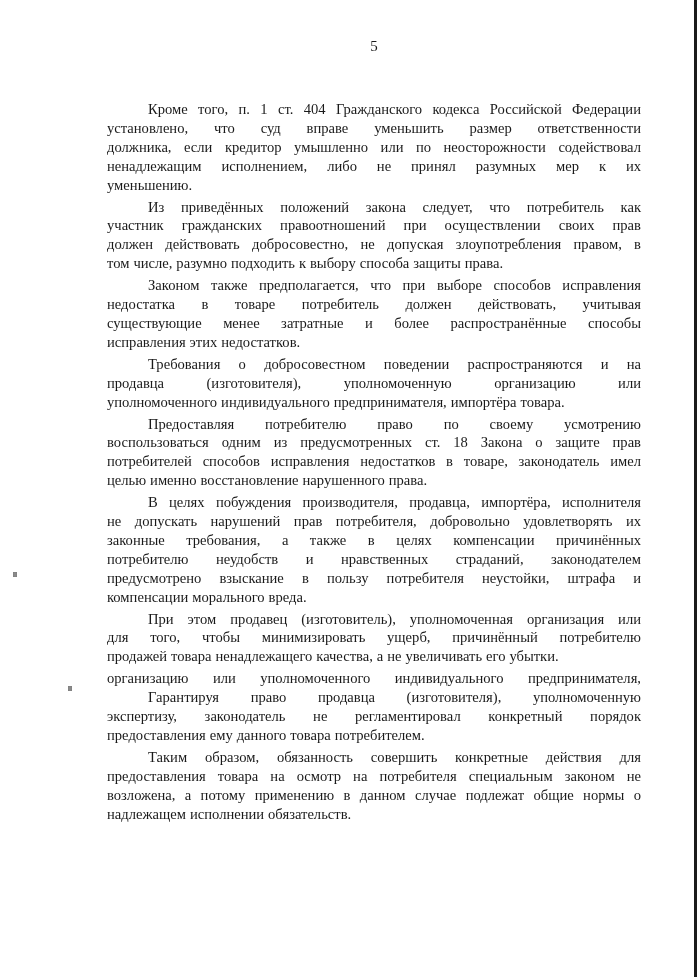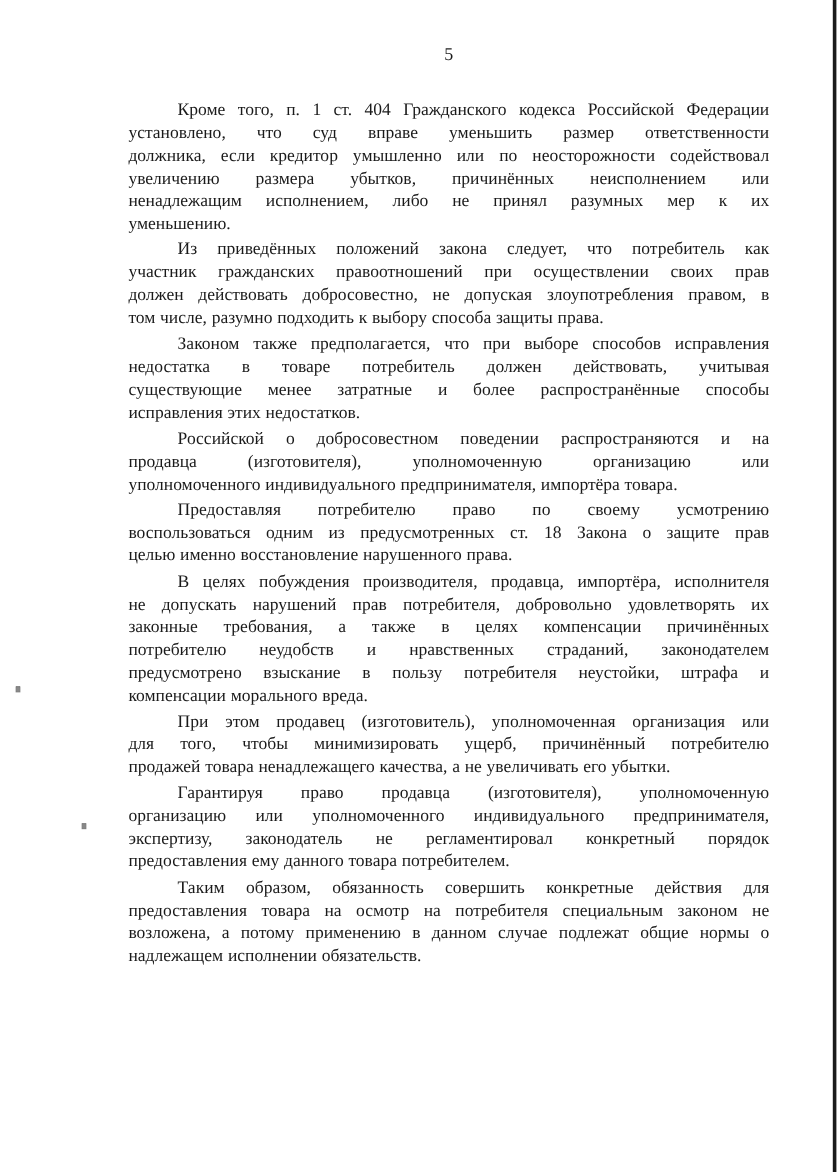--- a/index.html
+++ b/index.html
@@ -20,21 +20,21 @@
     position: absolute;
     top: 37px;
     left: 107px;
     width: 534px;
     text-align: center;
     font-size: 15px;
     line-height: 19px;
   }
   .text-block {
     position: absolute;
-    top: 83px;
+    top: 100px;
     left: 107px;
     width: 534px;
   }
   .paragraph { margin: 3px 0 0 0; }
   .paragraph:first-child { margin-top: 0; }
   .line {
     font-size: 14.6px;
     line-height: 18.9px;
     text-align: justify;
     text-align-last: justify;
@@ -64,62 +64,62 @@
 <body>
 
 <div class="scan-page">
   <div class="page-number">5</div>
 
   <div class="text-block">
       <div class="paragraph">
         <div class="line first">Кроме того, п. 1 ст. 404 Гражданского кодекса Российской Федерации</div>
         <div class="line">установлено, что суд вправе уменьшить размер ответственности</div>
         <div class="line">должника, если кредитор умышленно или по неосторожности содействовал</div>
-        <div class="line">увеличению размера убытков, причинённых неисполнением или</div>
         <div class="line">ненадлежащим исполнением, либо не принял разумных мер к их</div>
         <div class="line last">уменьшению.</div>
       </div>
       <div class="paragraph">
         <div class="line first">Из приведённых положений закона следует, что потребитель как</div>
         <div class="line">участник гражданских правоотношений при осуществлении своих прав</div>
         <div class="line">должен действовать добросовестно, не допуская злоупотребления правом, в</div>
         <div class="line last">том числе, разумно подходить к выбору способа защиты права.</div>
       </div>
       <div class="paragraph">
         <div class="line first">Законом также предполагается, что при выборе способов исправления</div>
         <div class="line">недостатка в товаре потребитель должен действовать, учитывая</div>
         <div class="line">существующие менее затратные и более распространённые способы</div>
         <div class="line last">исправления этих недостатков.</div>
       </div>
       <div class="paragraph">
-        <div class="line first">Российской о добросовестном поведении распространяются и на</div>
+        <div class="line first">Требования о добросовестном поведении распространяются и на</div>
         <div class="line">продавца (изготовителя), уполномоченную организацию или</div>
         <div class="line last">уполномоченного индивидуального предпринимателя, импортёра товара.</div>
       </div>
       <div class="paragraph">
         <div class="line first">Предоставляя потребителю право по своему усмотрению</div>
         <div class="line">воспользоваться одним из предусмотренных ст. 18 Закона о защите прав</div>
+        <div class="line">потребителей способов исправления недостатков в товаре, законодатель имел</div>
         <div class="line last">целью именно восстановление нарушенного права.</div>
       </div>
       <div class="paragraph">
         <div class="line first">В целях побуждения производителя, продавца, импортёра, исполнителя</div>
         <div class="line">не допускать нарушений прав потребителя, добровольно удовлетворять их</div>
         <div class="line">законные требования, а также в целях компенсации причинённых</div>
         <div class="line">потребителю неудобств и нравственных страданий, законодателем</div>
         <div class="line">предусмотрено взыскание в пользу потребителя неустойки, штрафа и</div>
         <div class="line last">компенсации морального вреда.</div>
       </div>
       <div class="paragraph">
         <div class="line first">При этом продавец (изготовитель), уполномоченная организация или</div>
         <div class="line">для того, чтобы минимизировать ущерб, причинённый потребителю</div>
         <div class="line last">продажей товара ненадлежащего качества, а не увеличивать его убытки.</div>
       </div>
       <div class="paragraph">
+        <div class="line">организацию или уполномоченного индивидуального предпринимателя,</div>
         <div class="line first">Гарантируя право продавца (изготовителя), уполномоченную</div>
-        <div class="line">организацию или уполномоченного индивидуального предпринимателя,</div>
         <div class="line">экспертизу, законодатель не регламентировал конкретный порядок</div>
         <div class="line last">предоставления ему данного товара потребителем.</div>
       </div>
       <div class="paragraph">
         <div class="line first">Таким образом, обязанность совершить конкретные действия для</div>
         <div class="line">предоставления товара на осмотр на потребителя специальным законом не</div>
         <div class="line">возложена, а потому применению в данном случае подлежат общие нормы о</div>
         <div class="line last">надлежащем исполнении обязательств.</div>
       </div>
     </div>

